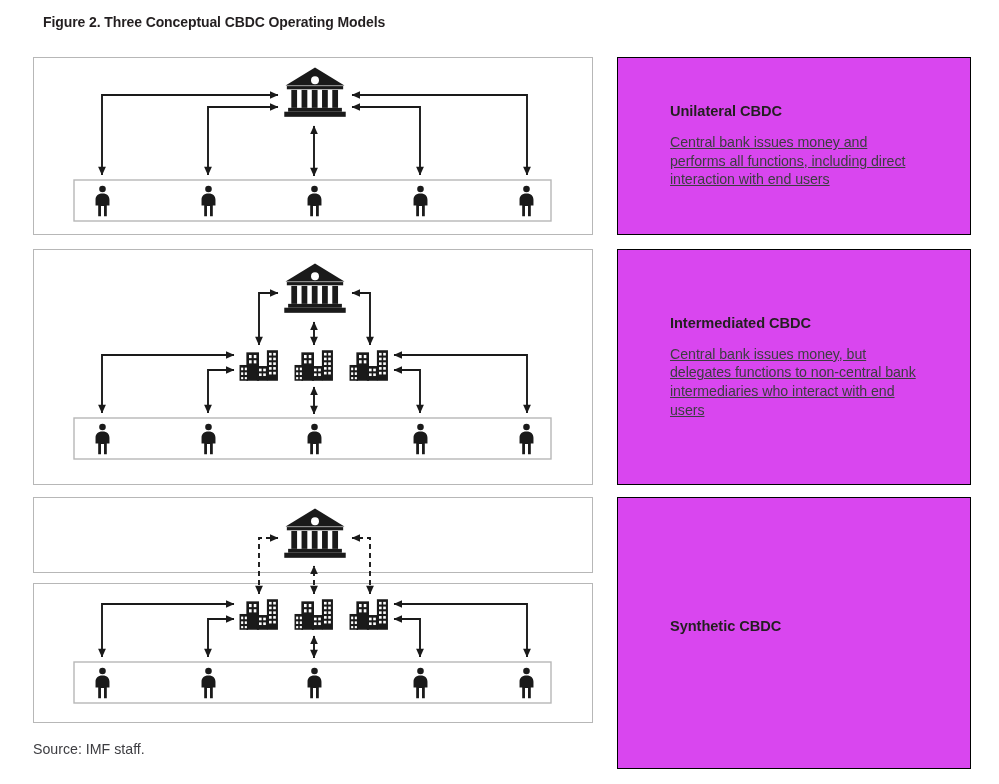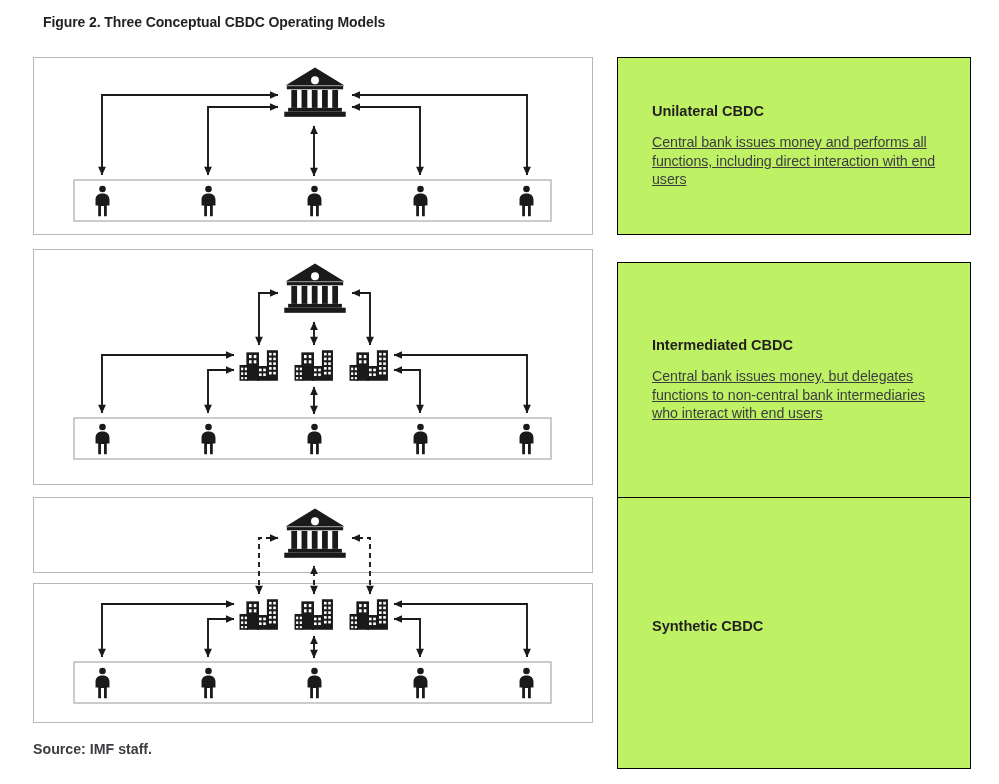--- a/index.html
+++ b/index.html
@@ -26,46 +26,46 @@
   }
   #panel-1{ left:33px; top:57px;  width:560px; height:178px; }
   #panel-2{ left:33px; top:249px; width:560px; height:236px; }
   #panel-3a{left:33px; top:497px; width:560px; height:76px; }
   #panel-3b{left:33px; top:583px; width:560px; height:140px; }
 
   
   .text-panel{
     position:absolute;
     border:1.7px solid #000;
-    background:#bef264;
+    background:#d946ef;
     box-sizing:border-box;
     display:flex;
     flex-direction:column;
     justify-content:center;
-    padding:0 34px;
+    padding:0 52px;
   }
   #text-panel-1{ left:617px; top:57px;  width:354px; height:178px; }
-  #text-panel-2{ left:617px; top:262px; width:354px; height:236px; }
+  #text-panel-2{ left:617px; top:249px; width:354px; height:236px; }
   #text-panel-3{ left:617px; top:497px; width:354px; height:272px; }
 
   .panel-heading{
     font-size:14.6px; font-weight:700; color:#231f20;
     margin:0 0 14px 0; letter-spacing:-0.05px;
   }
   .panel-body{
     font-size:14.2px; line-height:1.31; color:#3d3d41;
     margin:0; letter-spacing:-0.05px;text-decoration:underline;
   }
 
   
   .footer{
     position:absolute; left:33px; top:739px;
     font-size:14.2px; line-height:1.42; color:#3d3d41;
   }
-  .footer div{white-space:nowrap;font-weight:bold;}
+  .footer div{white-space:nowrap;}
 
   
   .diagram-svg{position:absolute;left:0;top:0;width:999px;height:784px;pointer-events:none;}
 </style>
 </head>
 <body>
 
 <div class="figure-title">Figure 2. Three Conceptual CBDC Operating Models</div>
 
 <div class="diagram-panel" id="panel-1"></div>

